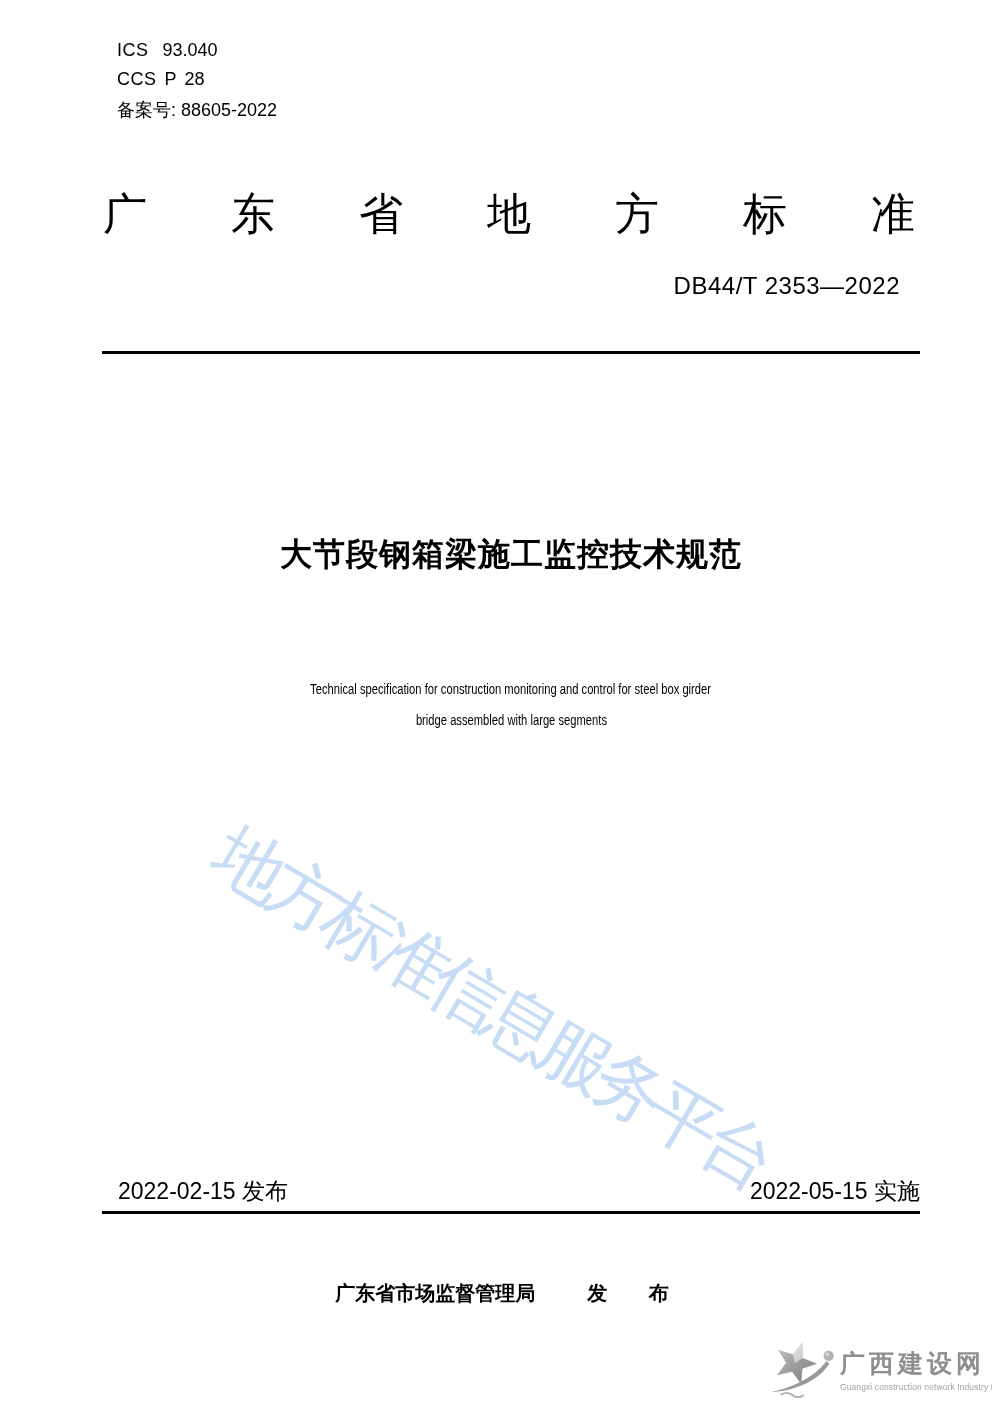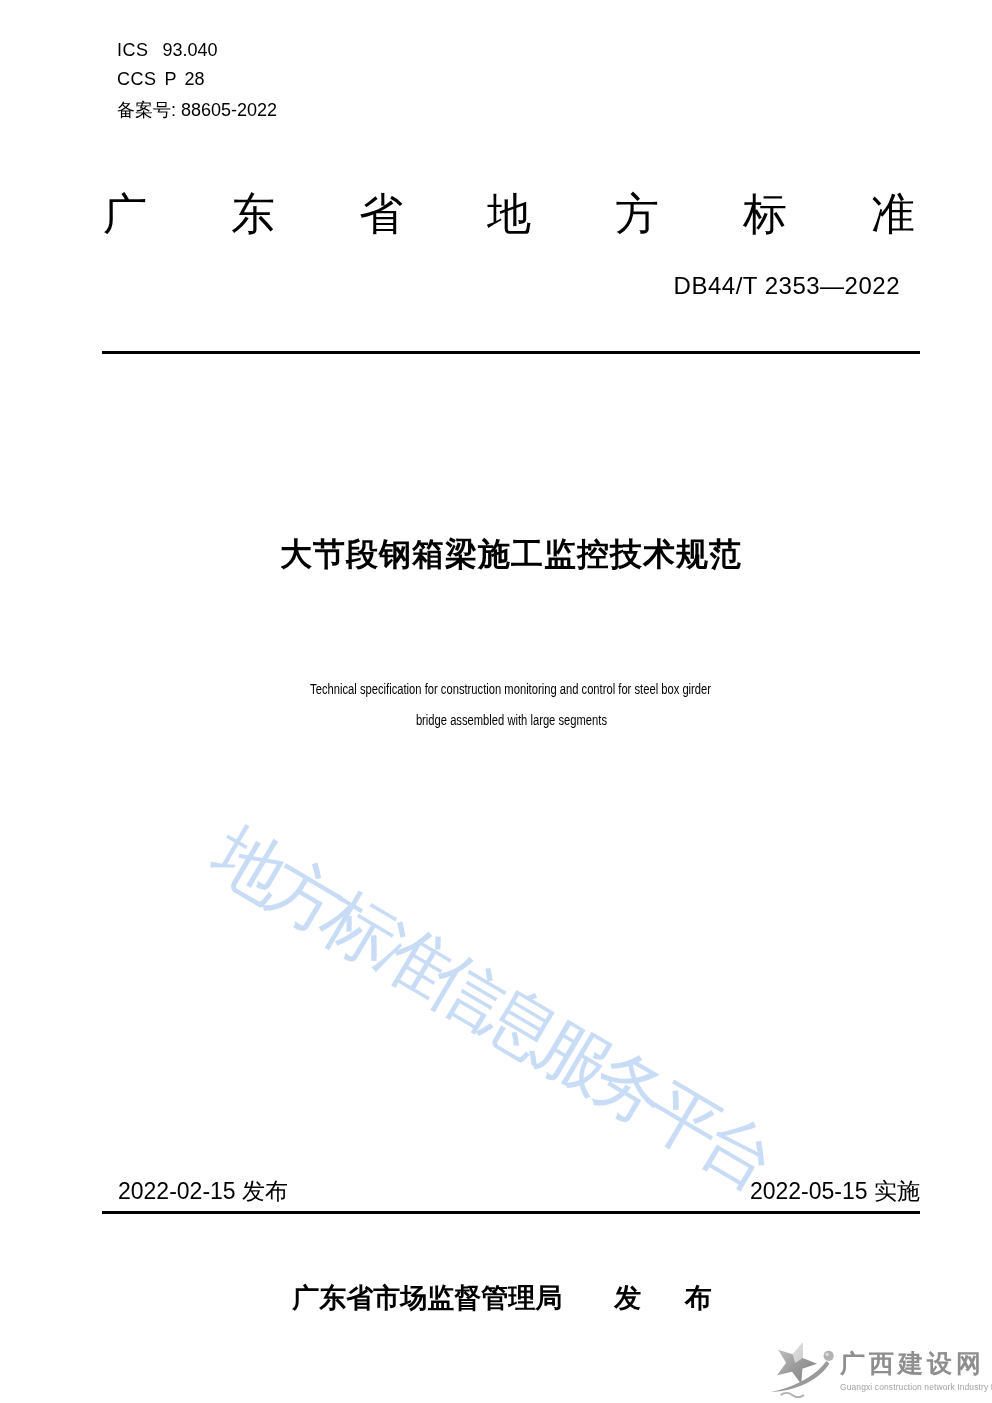--- a/index.html
+++ b/index.html
@@ -78,21 +78,21 @@
     position:absolute; left:102px; top:1176px; width:818px;
     display:flex; justify-content:space-between; align-items:baseline;
     font-size:23px; font-weight:500;
   }
   .dates .issue { padding-left:16px; }
 
   
   .publisher {
     position:absolute; left:102px; top:1280px; width:818px;
     display:flex; justify-content:center; align-items:baseline; column-gap:52px;
-    font-size:27px; font-weight:600;
+    font-size:20px; font-weight:600;
   }
   .publisher .publish-word { letter-spacing:18px; }
 
   
   .site-badge {
     position:absolute; left:764px; top:1334px; width:226px; height:64px;
     display:flex; align-items:flex-start;
   }
   .site-badge svg { flex:0 0 auto; }
   .site-text { margin-left:2px; }

